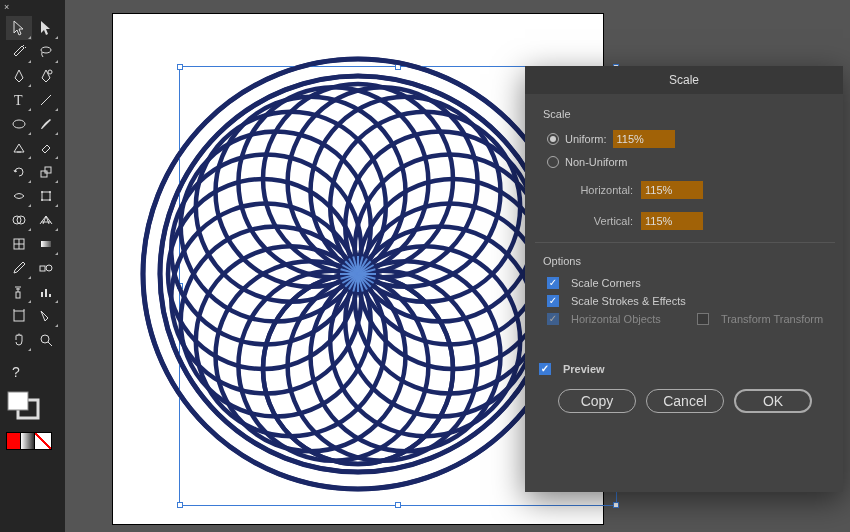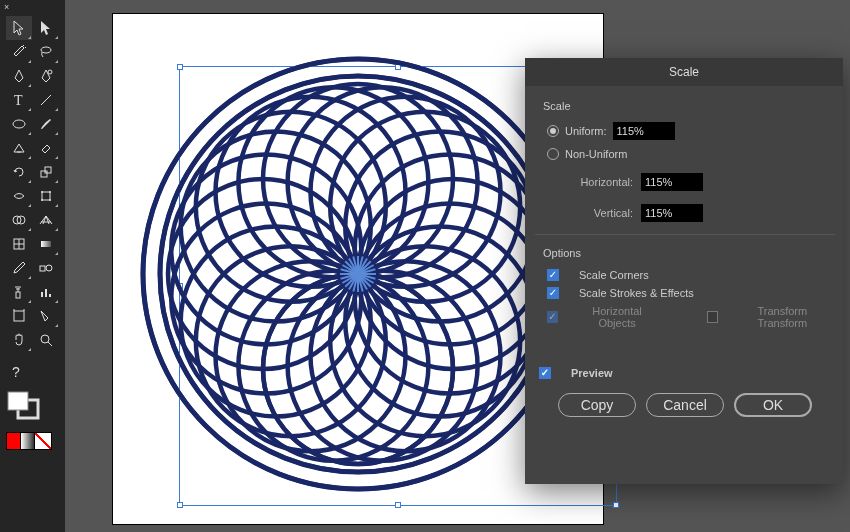--- a/index.html
+++ b/index.html
@@ -73,45 +73,45 @@
   }
   .sel-handle {
     position:absolute; width:6px; height:6px; background:#fff; border:1px solid #3b7bd6;
   }
   .h-tl{left:-3px;top:-3px} .h-tm{left:50%;top:-3px;margin-left:-3px} .h-tr{right:-3px;top:-3px}
   .h-ml{left:-3px;top:50%;margin-top:-3px} .h-mr{right:-3px;top:50%;margin-top:-3px}
   .h-bl{left:-3px;bottom:-3px} .h-bm{left:50%;bottom:-3px;margin-left:-3px} .h-br{right:-3px;bottom:-3px}
 
   
   .dialog {
-    position:absolute; left: 525px; top: 58px; width: 318px; height: 426px;
+    position:absolute; left: 525px; top: 66px; width: 318px; height: 426px;
     background: #434343;
     box-shadow: 0 8px 30px rgba(0,0,0,0.5);
   }
   .dialog-title {
     height: 28px; background: #383838;
     display:flex; align-items:center; justify-content:center;
     color:#ddd; font-size:12px;
   }
   .dialog-body { padding: 14px 16px 10px 18px; }
   .section-label { color:#ccc; font-size:11px; margin-bottom:10px; display:block;}
   .radio-row { display:flex; align-items:center; gap:6px; margin-bottom:8px; margin-left:4px;}
   .radio {
     width:12px; height:12px; border-radius:50%; border:1px solid #aaa;
     display:inline-flex; align-items:center; justify-content:center;
   }
   .radio.checked::after{ content:""; width:6px; height:6px; border-radius:50%; background:#ccc;}
   .field-row { display:flex; align-items:center; justify-content:flex-start; margin:13px 0 6px 18px;}
   .field-row label { width:72px; text-align:right; margin-right:8px; color:#bbb;}
   .val-box {
-    width:62px; height:18px; background:#000000; color:#ddd;
+    width:62px; height:18px; background:#a16207; color:#ddd;
     border:none; padding:2px 4px; font-size:11px;
   }
   .divider { height:1px; background:#555; margin:12px -8px;}
-  .check-row { display:flex; align-items:center; gap:20px; margin:6px 0 6px 4px;text-align:center;}
+  .check-row { display:flex; align-items:center; gap:12px; margin:6px 0 6px 4px;}
   .chk {
     width:12px; height:12px; border:1px solid #aaa; background:#333;
     display:inline-flex; align-items:center; justify-content:center;
   }
   .chk.checked { background:#3b7bd6; border-color:#3b7bd6; }
   .chk.checked::after{ content:"✓"; color:#fff; font-size:10px; line-height:1; }
   .chk.disabled { opacity:0.5; }
   .check-row .lbl.disabled { color:#888; }
   .preview-row { margin: 38px 0 14px 0; font-weight: bold; }
   .buttons { display:flex; gap:10px; justify-content:center; }

